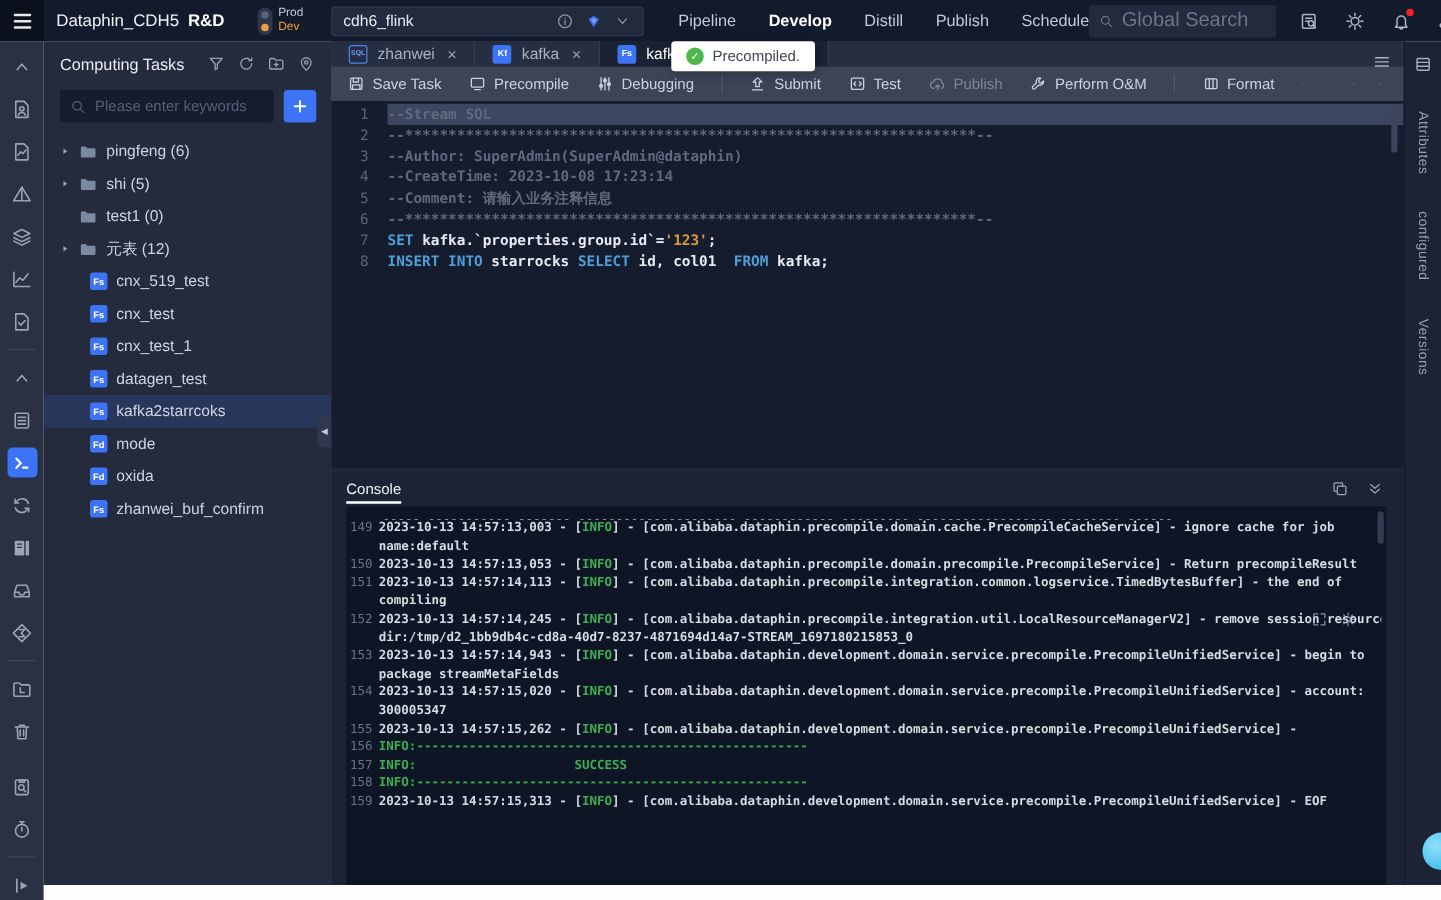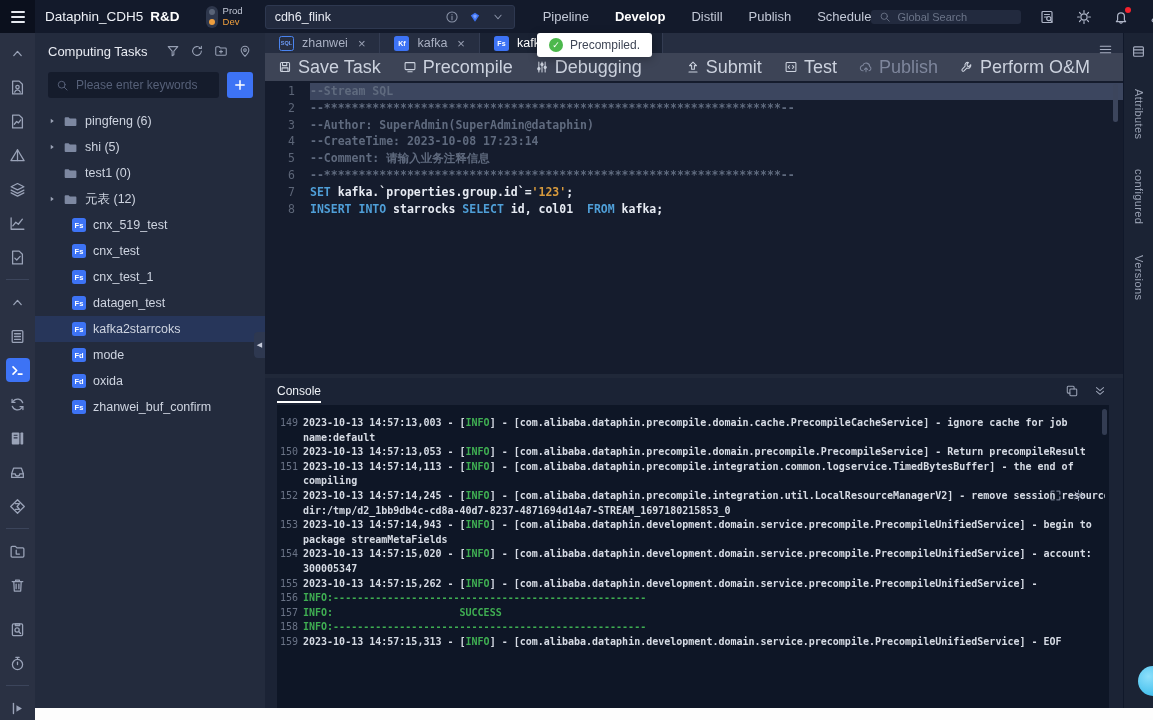--- a/index.html
+++ b/index.html
@@ -17,21 +17,21 @@
   .envt .cap{width:12px;height:22px;border-radius:6px;background:#2e374c;position:relative}
   .envt .cap::before{content:"";position:absolute;left:3px;top:3px;width:6px;height:6px;border-radius:50%;background:#5a6478}
   .envt .cap::after{content:"";position:absolute;left:3px;bottom:3px;width:6px;height:6px;border-radius:50%;background:#ef9f3e}
   .envt .lbls{display:flex;flex-direction:column;line-height:10.5px;font-size:9.5px}
   .envt .p{color:#c2c8d6}.envt .d{color:#ef9f3e}
   .projsel{margin-left:22px;width:250px;height:24px;background:#222a3e;border:1px solid #2e3850;border-radius:3px;display:flex;align-items:center;padding:0 9px;font-size:12.5px;color:#e7eaf2;flex:none}
   .projsel .sp{flex:1}
   .projsel .ic{width:14px;height:14px;margin-left:9px;color:#8a93a8}
   #mainnav{display:flex;gap:26px;margin-left:28px;font-size:13px;color:#c3c9d7;white-space:nowrap}
   #mainnav .on{color:#fff;font-weight:700}
-  .gsearch{margin-left:auto;width:150px;height:14px;background:#222a3e;border-radius:3px;display:flex;align-items:center;padding:0 8px;gap:6px;font-size:11px;color:#6b7488;flex:none}
+  .gsearch{margin-left:auto;width:150px;height:26px;background:#222a3e;border-radius:3px;display:flex;align-items:center;padding:0 8px;gap:6px;font-size:16px;color:#6b7488;flex:none}
   .gsearch .ic{width:12px;height:12px;color:#6b7488}
   .hicons{display:flex;align-items:center;gap:21px;margin-left:18px;margin-right:12px;color:#aeb5c7}
   .hbtn{width:16px;height:16px;position:relative;flex:none}
   .hbtn .dot{position:absolute;right:-2px;top:-2px;width:6px;height:6px;border-radius:50%;background:#f5222d}
 
   
   #rail{position:absolute;left:0;top:33px;width:35px;height:687px;background:#2a3143;display:flex;flex-direction:column;align-items:center;color:#9aa3b8;z-index:2}
   .rb{width:24px;height:24px;margin-top:10px;display:flex;align-items:center;justify-content:center;border-radius:4px;flex:none}
   .rb:first-child{margin-top:8px}
   .rb svg{width:17px;height:17px}
@@ -64,21 +64,21 @@
   #tabbar{height:20px;background:#262e41;display:flex;align-items:stretch;flex:none;position:relative}
   .tab{display:flex;align-items:center;gap:8px;padding:0 14px;font-size:12.5px;color:#a9b0c2;border-right:1px solid #333c52;cursor:pointer}
   .tab.active{background:#1a2233;color:#fff;padding-right:40px}
   .tbadge{width:15px;height:15px;border-radius:2.5px;font-size:7px;font-weight:700;display:flex;align-items:center;justify-content:center;flex:none}
   .tbadge.solid{background:#3D73F5;color:#fff}
   .tbadge.line{border:1px solid #4a84f0;color:#6d9bf6;font-size:5.5px}
   .tab .x{font-size:13px;color:#9aa1b4;margin-left:2px}
   .tbr-icons{position:absolute;right:10px;top:0;height:32px;display:flex;align-items:center;color:#aab1c3}
   .tbr-icons .ic{width:15px;height:15px}
 
-  #toolbar{height:28px;background:#3d4456;display:flex;align-items:center;flex:none;padding-left:13px;color:#ccd2de;font-size:18px;white-space:nowrap}
+  #toolbar{height:28px;background:#3d4456;display:flex;align-items:center;flex:none;padding-left:13px;color:#ccd2de;font-size:12px;white-space:nowrap}
   .tbtn{display:flex;align-items:center;gap:6px;margin-right:22px;cursor:pointer}
   .tbtn .ic{width:14px;height:14px}
   .tbtn.disabled{color:#7e869c}
   .tsep{width:1px;height:14px;background:#525a70;margin-right:22px}
   .tibtn{width:15px;height:15px;margin-right:19px;color:#ccd2de;cursor:pointer}
   .tibtn.disabled{color:#7e869c}
 
   #editor{flex:none;height:293px;background:#151c2d;position:relative;font-family:"DejaVu Sans Mono",monospace;font-size:11.5px;line-height:16.8px;padding-top:2px;overflow:hidden}
   .ln{display:flex}
   .ln .n{flex:none;width:30px;text-align:right;color:#5c6577;padding-right:0}

